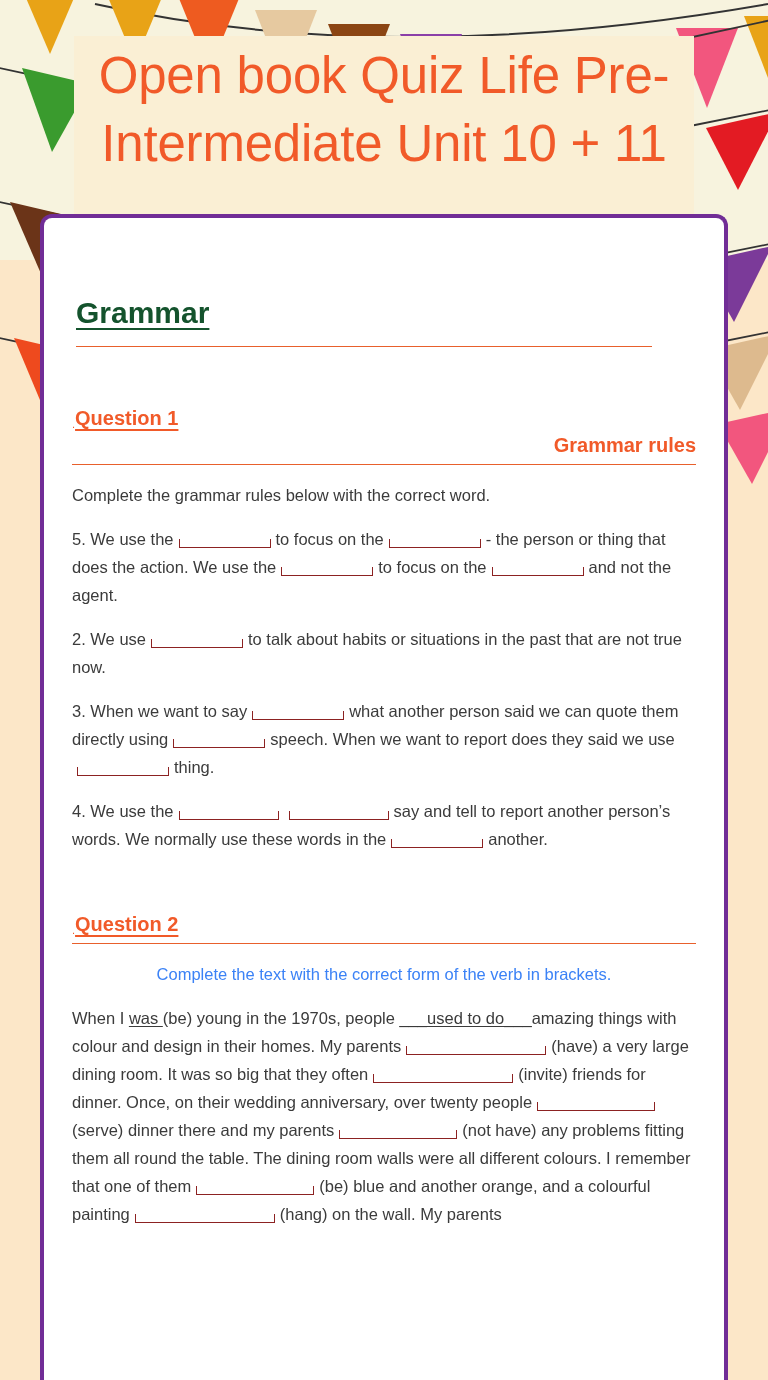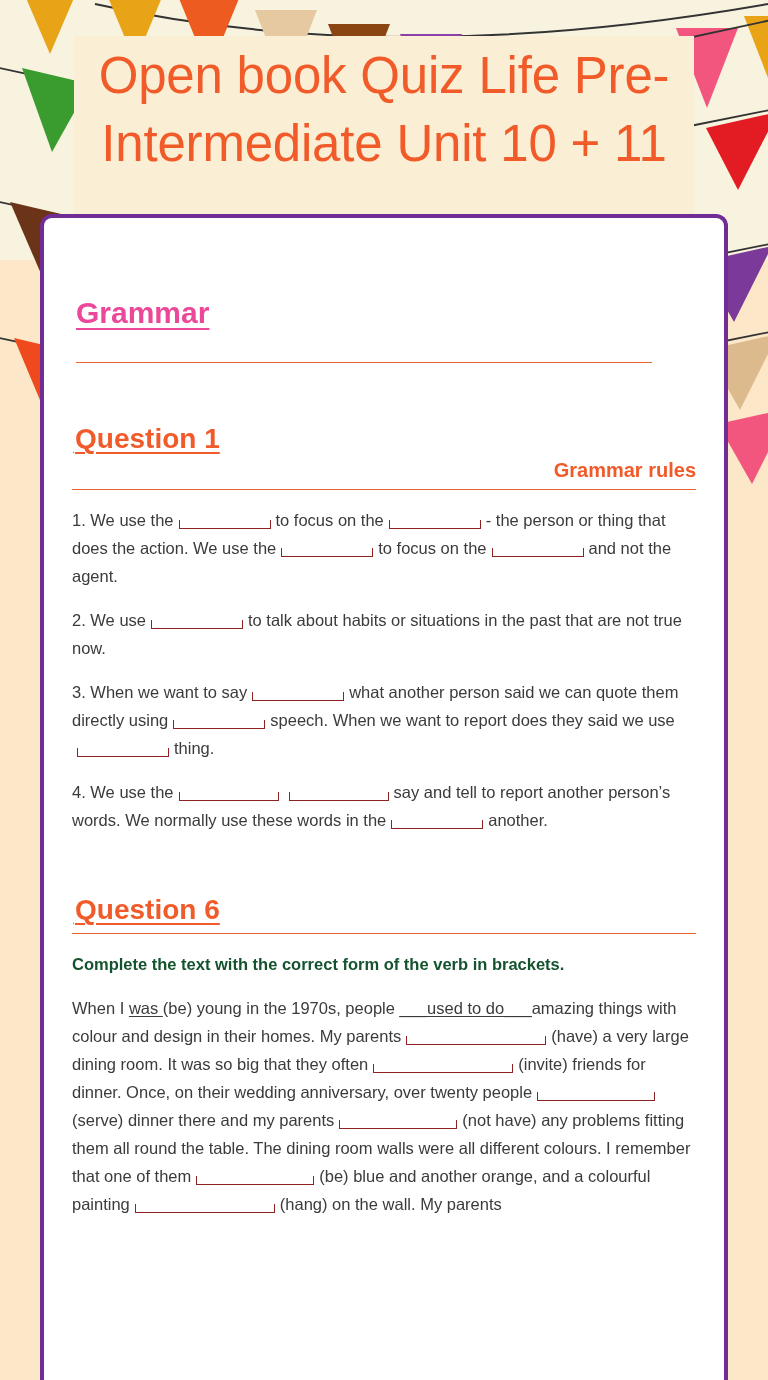--- a/index.html
+++ b/index.html
@@ -68,40 +68,40 @@
     border-bottom: none;
     z-index: 2;
     overflow: hidden;
   }
   #card-inner {
     padding: 78px 28px 0 28px;
   }
 
   
   .section-title {
-    color: #ec4899;
+    color: #14532d;
     font-size: 30px;
     font-weight: 700;
     text-decoration: underline;
     text-underline-offset: 5px;
     text-decoration-thickness: 2px;
-    margin: 0 0 16px 4px;
+    margin: 0 0 0 4px;
     display: inline-block;
   }
   .section-rule {
     border: none;
     border-top: 1.5px solid #E8602C;
     margin: 16px 0 0 4px;
     width: 576px;
   }
 
   .q-block { margin-top: 60px; }
   .q-heading {
     color: #F15A29;
-    font-size: 28px;
+    font-size: 20px;
     font-weight: 700;
     text-decoration: underline;
     text-underline-offset: 4px;
     text-decoration-thickness: 2px;
     display: inline-block;
     margin: 0;
   }
   .q-dot { font-size: 11px; color: #F15A29; vertical-align: bottom; }
   .q-subtitle {
     color: #F15A29;
@@ -118,21 +118,21 @@
     width: 624px;
   }
 
   
   .body-text {
     color: #3b3b3b;
     font-size: 16.5px;
     line-height: 28px;
     margin: 16px 0 0 0;
   }
-  .body-text.bold { font-weight: 700; color: #14532d; }
+  .body-text.bold { font-weight: 400; color: #3b82f6; text-align: center; }
 
   
   .blank {
     display: inline-block;
     border-bottom: 1.6px solid #8C2222;
     border-left: 1.6px solid #8C2222;
     border-right: 1.6px solid #8C2222;
     height: 9px;
     position: relative;
     top: 3px;
@@ -205,41 +205,42 @@
       <hr class="section-rule">
     </div>
 
     <div class="q-block">
       <div>
         <span class="q-dot">.</span><h2 class="q-heading">Question 1</h2>
       </div>
       <p class="q-subtitle">Grammar rules</p>
       <hr class="q-rule">
 
-
-      <p class="body-text">
-        <span>1. We use the</span><span class="blank w1"></span><span>to focus on the</span><span class="blank w1"></span><span>- the person or thing that does the action. We use the</span><span class="blank w1"></span><span>to focus on the</span><span class="blank w1"></span><span>and not the agent.</span>
+      <p class="body-text">Complete the grammar rules below with the correct word.</p>
+
+      <p class="body-text">
+        <span>5. We use the</span><span class="blank w1"></span><span>to focus on the</span><span class="blank w1"></span><span>- the person or thing that does the action. We use the</span><span class="blank w1"></span><span>to focus on the</span><span class="blank w1"></span><span>and not the agent.</span>
       </p>
 
       <p class="body-text">
         <span>2. We use</span><span class="blank w1"></span><span>to talk about habits or situations in the past that are not true now.</span>
       </p>
 
       <p class="body-text">
         <span>3. When we want to say</span><span class="blank w1"></span><span>what another person said we can quote them directly using</span><span class="blank w1"></span><span>speech. When we want to report does they said we use</span><span class="blank w1"></span><span>thing.</span>
       </p>
 
       <p class="body-text">
         <span>4. We use the</span><span class="blank w2"></span><span class="blank w2"></span><span>say and tell to report another person’s words. We normally use these words in the</span><span class="blank w1"></span><span>another.</span>
       </p>
     </div>
 
     <div class="q-block">
       <div>
-        <span class="q-dot">.</span><h2 class="q-heading">Question 6</h2>
+        <span class="q-dot">.</span><h2 class="q-heading">Question 2</h2>
       </div>
       <hr class="q-rule">
 
       <p class="body-text bold">Complete the text with the correct form of the verb in brackets.</p>
 
       <p class="body-text">
         <span>When I</span>
         <span class="example-ans">was </span><span>(be) young in the 1970s, people</span>
         <span class="dash-ans">___used to do___</span><span>amazing things with colour and design in their homes. My parents</span><span class="blank w4"></span><span>(have) a very large dining room. It was so big that they often</span><span class="blank w4"></span><span>(invite) friends for dinner. Once, on their wedding anniversary, over twenty people</span><span class="blank w3"></span><span>(serve) dinner there and my parents</span><span class="blank w3"></span><span>(not have) any problems fitting them all round the table. The dining room walls were all different colours. I remember that one of them</span><span class="blank w3"></span><span>(be) blue and another orange, and a colourful painting</span><span class="blank w4"></span><span>(hang) on the wall. My parents</span>
       </p>

